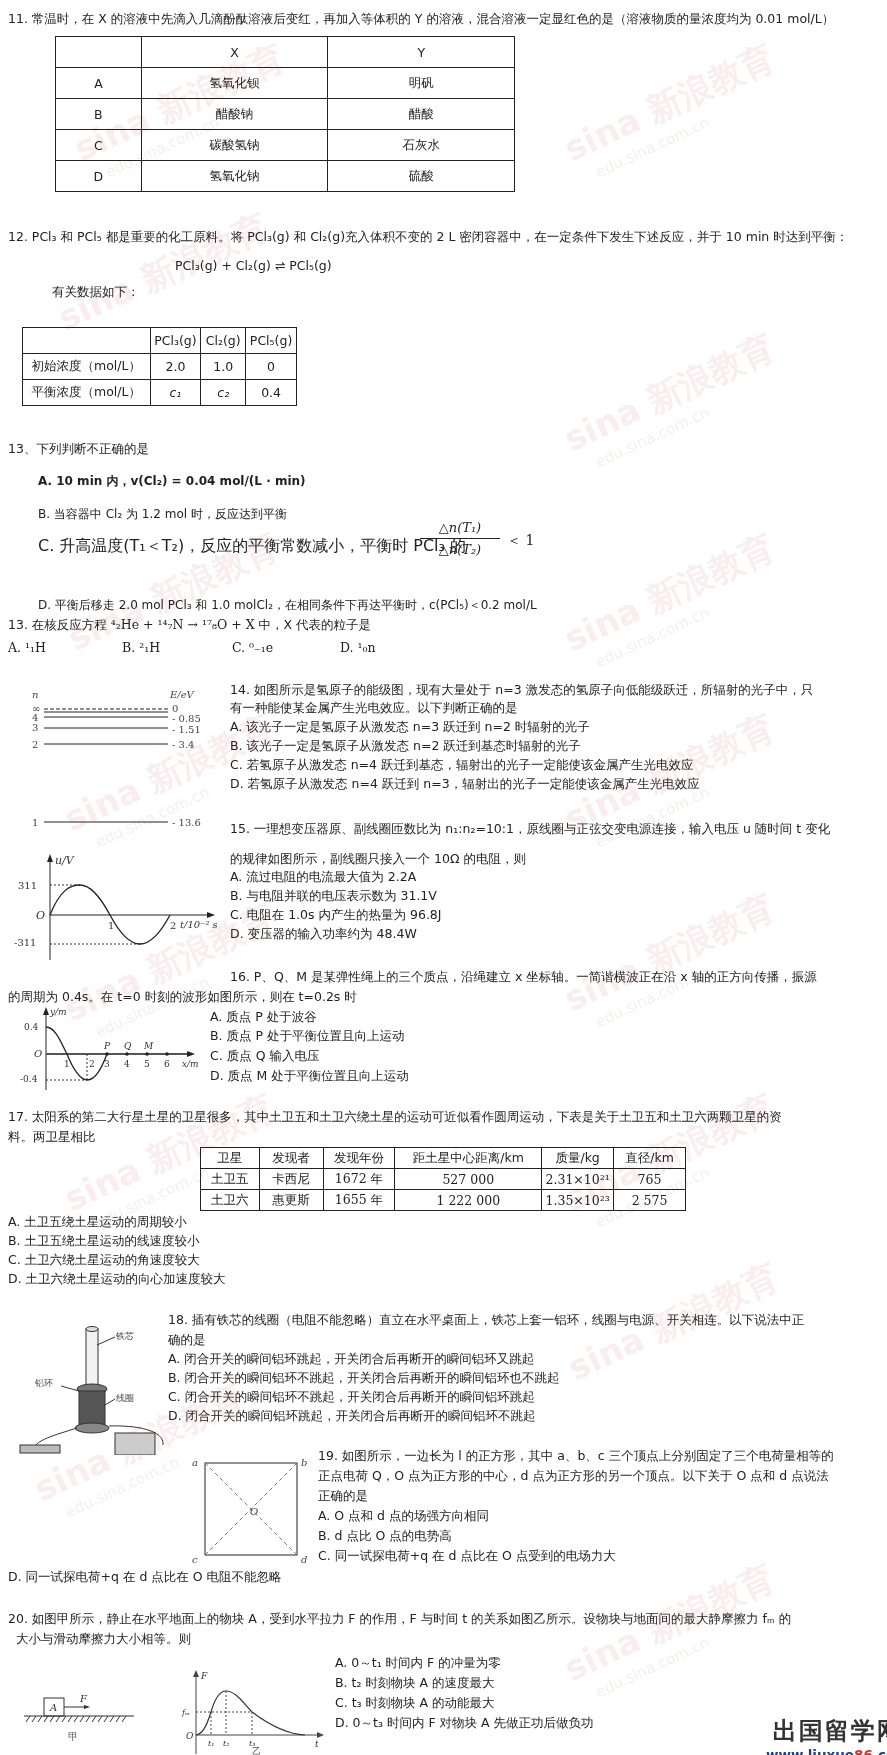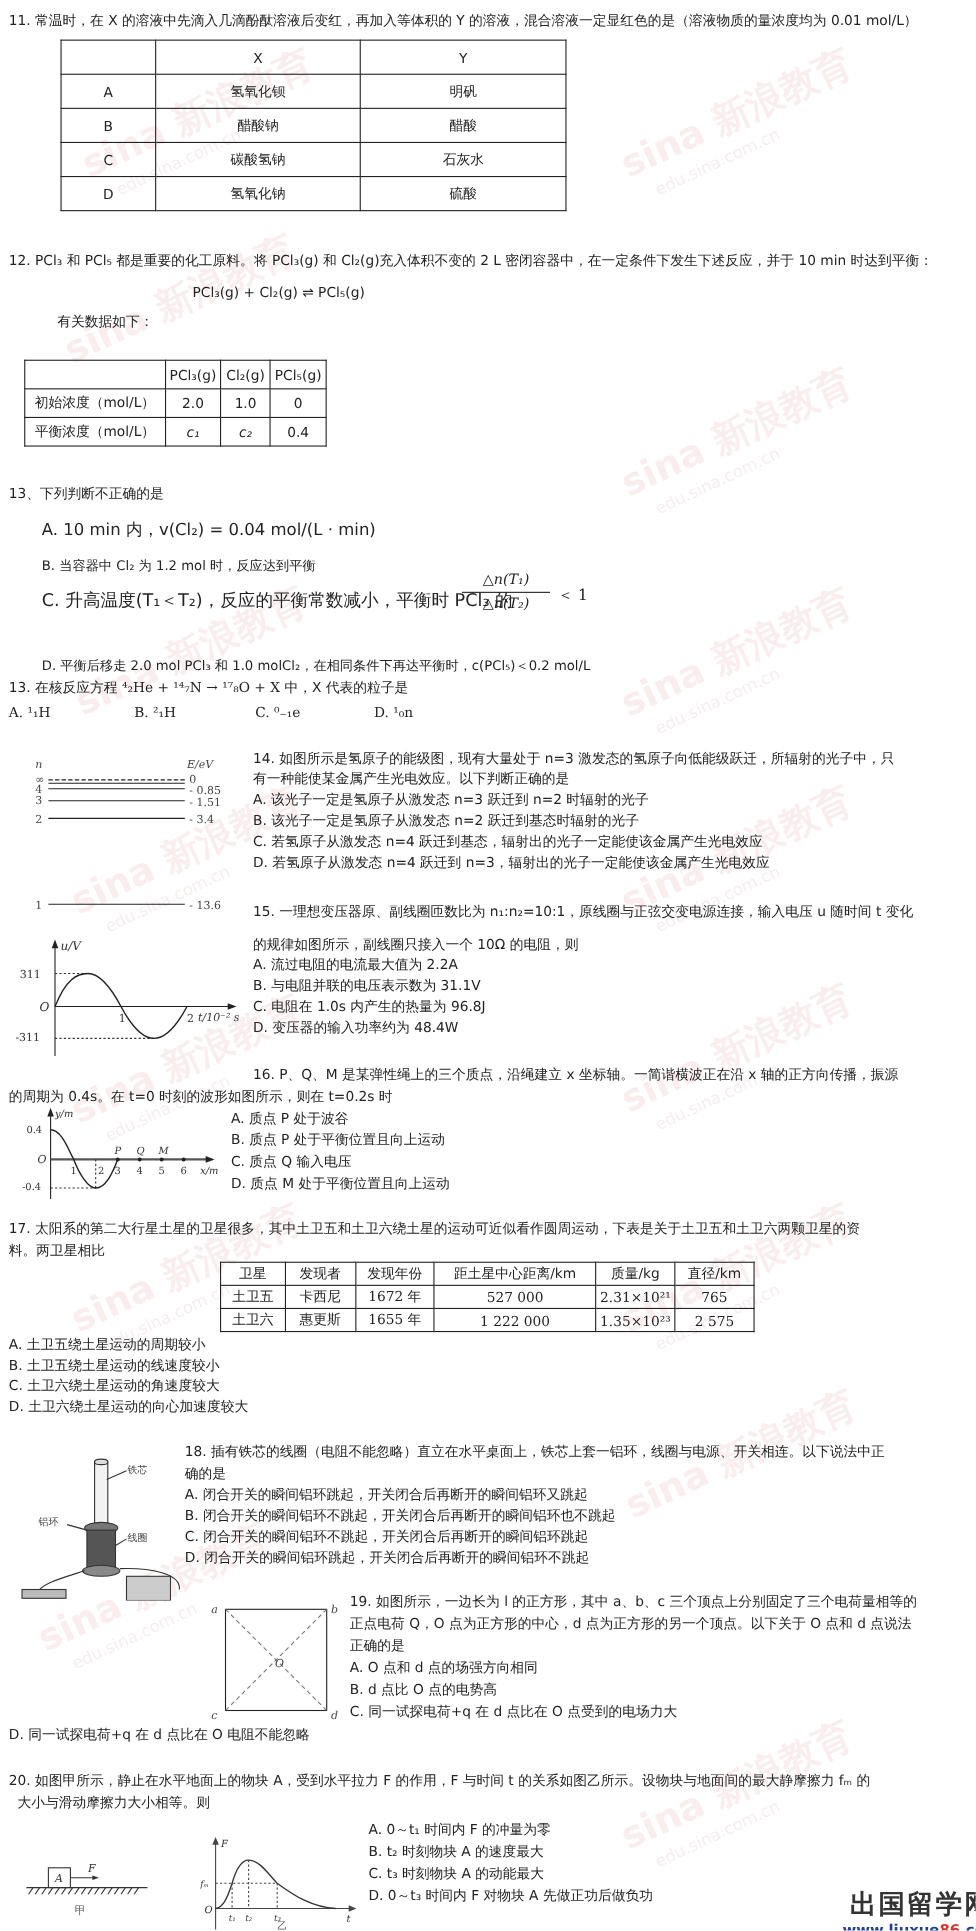--- a/index.html
+++ b/index.html
@@ -91,21 +91,21 @@
   <tr style="height:26px;">
     <td>平衡浓度（mol/L）</td>
     <td class="it">c₁</td>
     <td class="it">c₂</td>
     <td>0.4</td>
   </tr>
 </tbody>
   </table>
 
 <div class="abs para" style="left:8px;top:440px;">13、下列判断不正确的是</div>
-<div class="abs para" style="left:38px;top:473px;font-size:15px;">A. 10 min 内，v(Cl₂) = 0.04 mol/(L · min)</div>
+<div class="abs para" style="left:38px;top:473px;font-size:12px;font-weight:bold;">A. 10 min 内，v(Cl₂) = 0.04 mol/(L · min)</div>
 <div class="abs para" style="left:38px;top:506px;font-size:12px;">B. 当容器中 Cl₂ 为 1.2 mol 时，反应达到平衡</div>
 <div class="abs para" style="left:38px;top:537px;font-size:16px;">C. 升高温度(T₁＜T₂)，反应的平衡常数减小，平衡时 PCl₃ 的</div>
 <div class="abs serif" style="left:420px;top:520px;text-align:center;width:80px;font-size:13px;">
   <div class="it">△n(T₁)</div>
   <div style="border-top:1px solid #222;margin:3px 0;"></div>
   <div class="it">△n(T₂)</div>
 </div>
 <div class="abs serif" style="left:507px;top:532px;font-size:14px;">＜ 1</div>
 <div class="abs para" style="left:38px;top:597px;font-size:12px;">D. 平衡后移走 2.0 mol PCl₃ 和 1.0 molCl₂，在相同条件下再达平衡时，c(PCl₅)＜0.2 mol/L</div>
 

